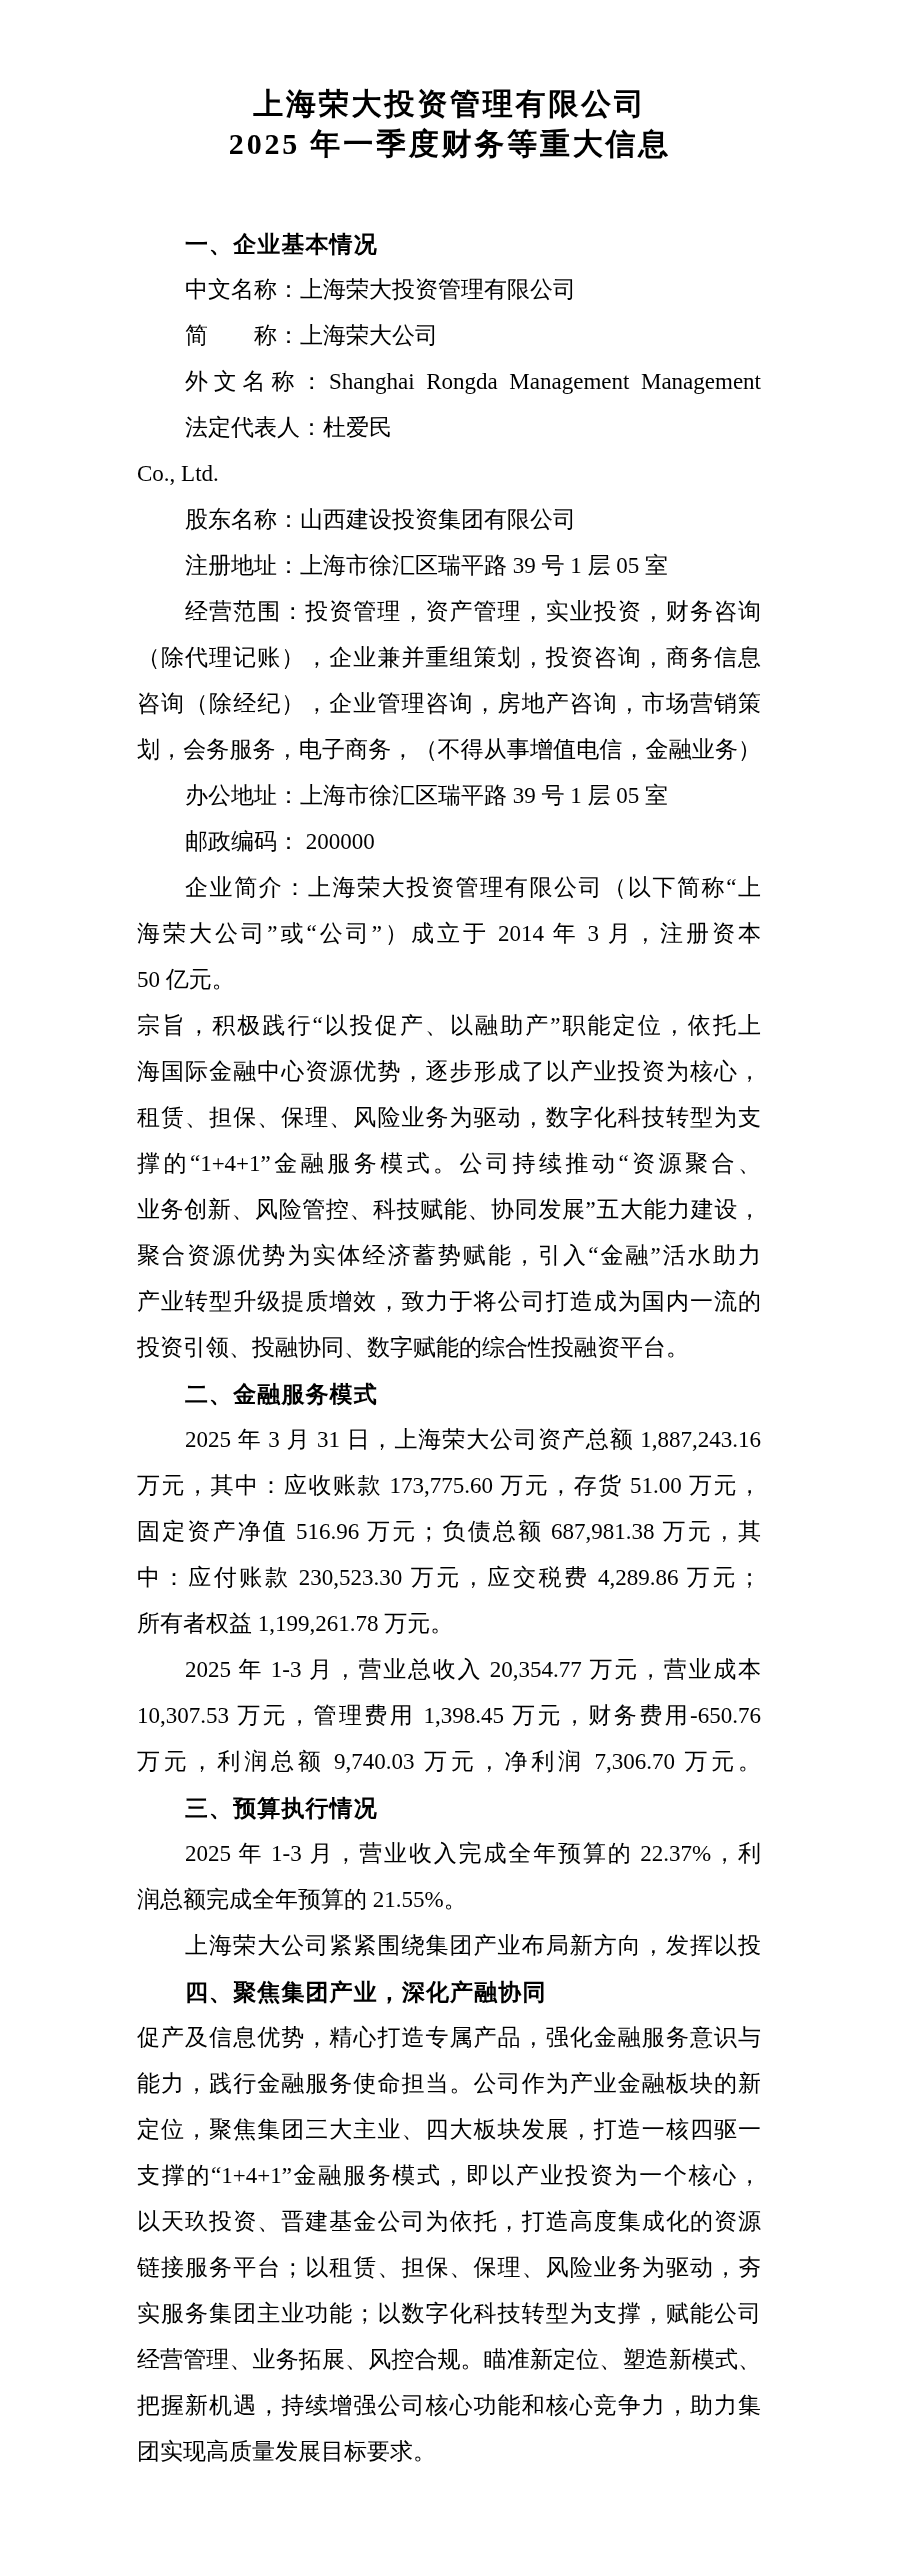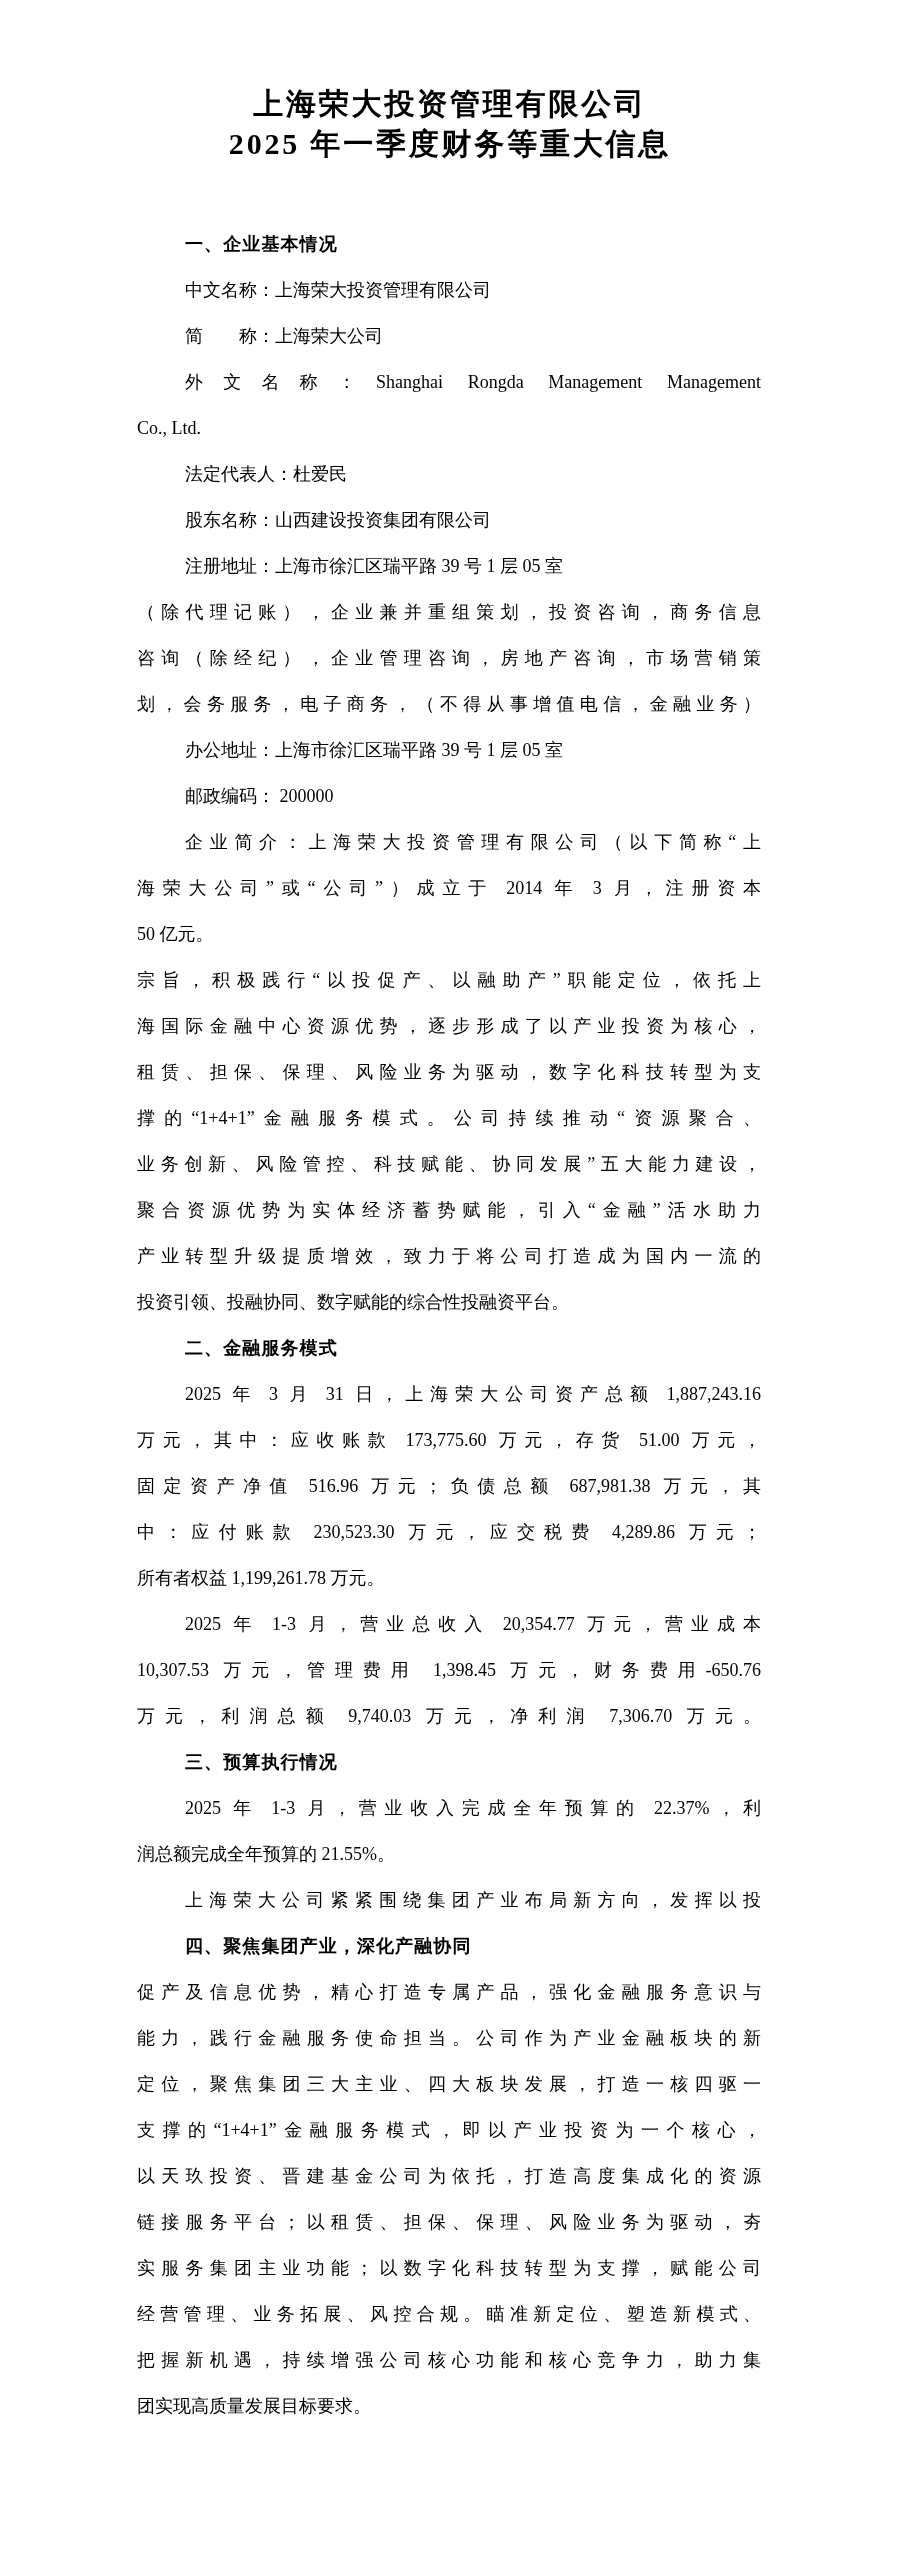--- a/index.html
+++ b/index.html
@@ -25,21 +25,21 @@
     letter-spacing: 2.8px;
     white-space: pre;
   }
   .body-block {
     margin-top: 57px;
     margin-left: 137px;
     width: 624px;
   }
   .ln {
     font-family: "Liberation Serif", "DejaVu Serif", serif;
-    font-size: 18px;
+    font-size: 23px;
     line-height: 46px;
     height: 46px;
     white-space: pre-wrap;
     text-align: left;
   }
   .i { text-indent: 48px; }
   .j {
     text-align: justify;
     text-align-last: justify;
     text-justify: distribute;
@@ -59,24 +59,25 @@
   <div class="title-block">
     <div class="title-line">上海荣大投资管理有限公司</div>
     <div class="title-line">2025 年一季度财务等重大信息</div>
   </div>
 
   <div class="body-block">
     <div class="ln i h">一、企业基本情况</div>
     <div class="ln i">中文名称：上海荣大投资管理有限公司</div>
     <div class="ln i">简　　称：上海荣大公司</div>
     <div class="ln i j">外文名称：Shanghai Rongda Management Management</div>
+    <div class="ln i">法定代表人：杜爱民</div>
     <div class="ln">Co., Ltd.</div>
-    <div class="ln i">法定代表人：杜爱民</div>
     <div class="ln i">股东名称：山西建设投资集团有限公司</div>
     <div class="ln i">注册地址：上海市徐汇区瑞平路 39 号 1 层 05 室</div>
+    <div class="ln i j">经营范围：投资管理，资产管理，实业投资，财务咨询</div>
     <div class="ln j">（除代理记账），企业兼并重组策划，投资咨询，商务信息</div>
     <div class="ln j">咨询（除经纪），企业管理咨询，房地产咨询，市场营销策</div>
     <div class="ln j">划，会务服务，电子商务，（不得从事增值电信，金融业务）</div>
     <div class="ln i">办公地址：上海市徐汇区瑞平路 39 号 1 层 05 室</div>
     <div class="ln i">邮政编码： 200000</div>
     <div class="ln i j">企业简介：上海荣大投资管理有限公司（以下简称“上</div>
     <div class="ln j">海荣大公司”或“公司”）成立于 2014 年 3 月，注册资本</div>
     <div class="ln">50 亿元。</div>
     <div class="ln j">宗旨，积极践行“以投促产、以融助产”职能定位，依托上</div>
     <div class="ln j">海国际金融中心资源优势，逐步形成了以产业投资为核心，</div>

